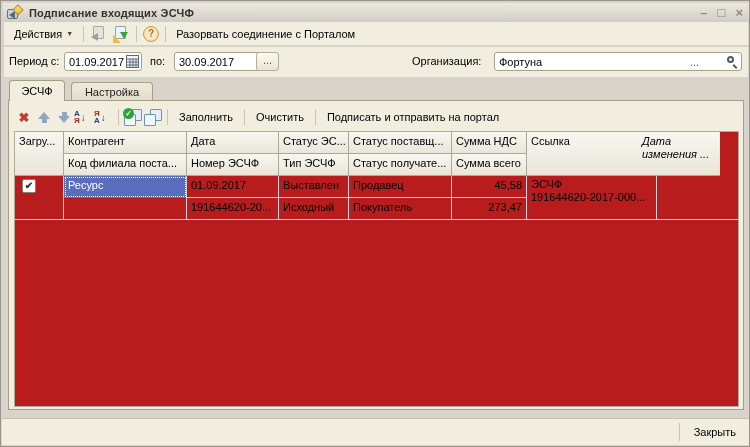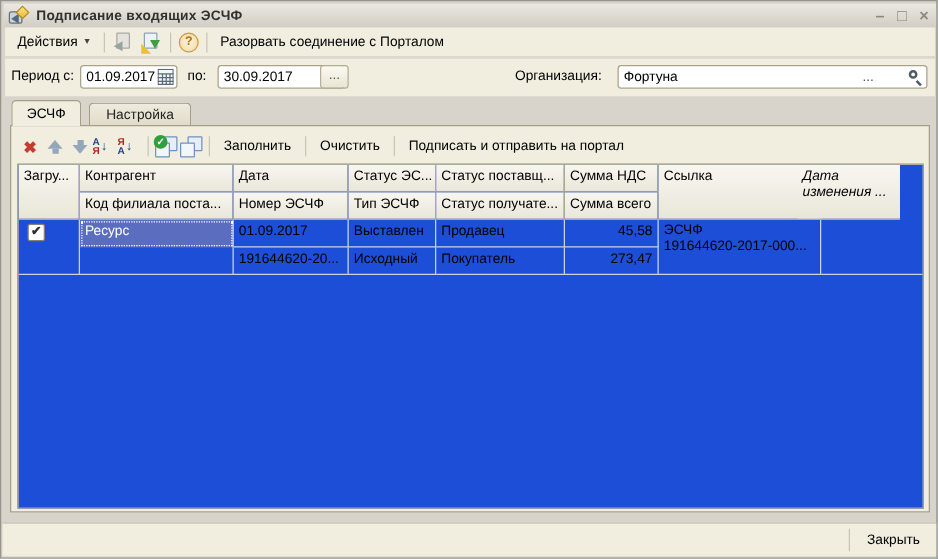--- a/index.html
+++ b/index.html
@@ -107,21 +107,21 @@
                 background:#E6EFF9; border:1px solid #6E93C0; border-radius:1px; }
   .sheets .s2 { position:absolute; left:0; bottom:0; width:12px; height:12px;
                 background:#F2F7FC; border:1px solid #6E93C0; border-radius:1px; }
   .sheets .badge { position:absolute; left:-1px; top:-1px; width:11px; height:11px;
                    background:#2FA13C; border-radius:50%; color:#fff; font-size:8px;
                    font-weight:bold; display:flex; align-items:center; justify-content:center; z-index:2; }
   .txt-btn { padding:3px 7px; }
 
   
   .grid { position:absolute; left:13px; top:130px; width:725px; height:276px;
-          background:#1d4ed8; border:1px solid #AEAA9C; z-index:4; overflow:hidden; }
+          background:#b91c1c; border:1px solid #AEAA9C; z-index:4; overflow:hidden; }
   .hcell { position:absolute; background:linear-gradient(#F8F6F0,#E9E6D9);
            border-right:1px solid #ABA89B; border-bottom:1px solid #ABA89B;
            padding:3px 4px; white-space:nowrap; overflow:hidden; }
   .hcell.tall { white-space:normal; line-height:13px; }
   .dcell { position:absolute; padding:3px 4px; white-space:nowrap; overflow:hidden;
            border-right:1px solid #C9D3DF; }
   .dcell.bline { border-bottom:1px solid #C9D3DF; }
   .dcell.num { text-align:right; }
   .dcell.sel { background:#5A6DBE; color:#fff; outline:1px dotted #fff; outline-offset:-2px; }
   .dcell.link2 { white-space:normal; line-height:13px; padding-top:2px; }

